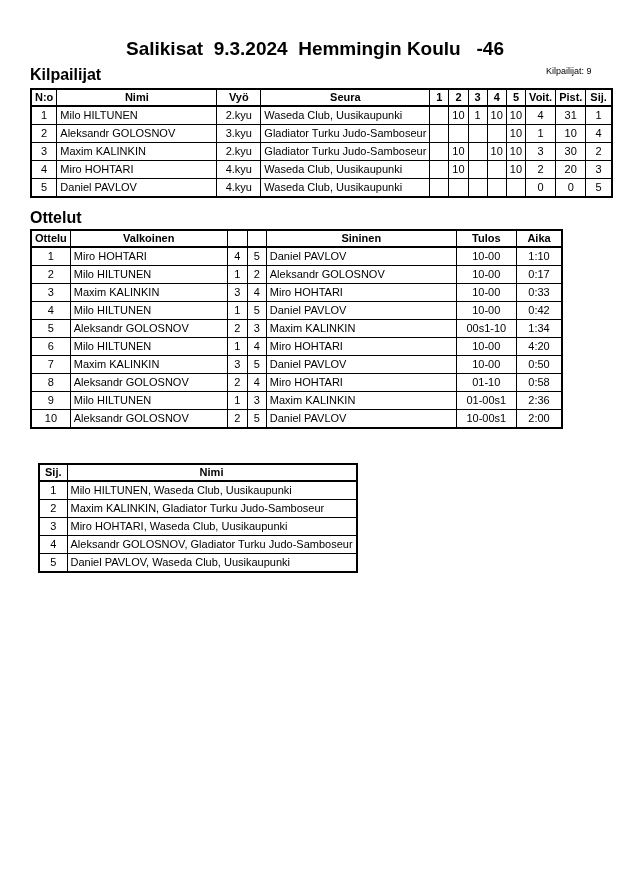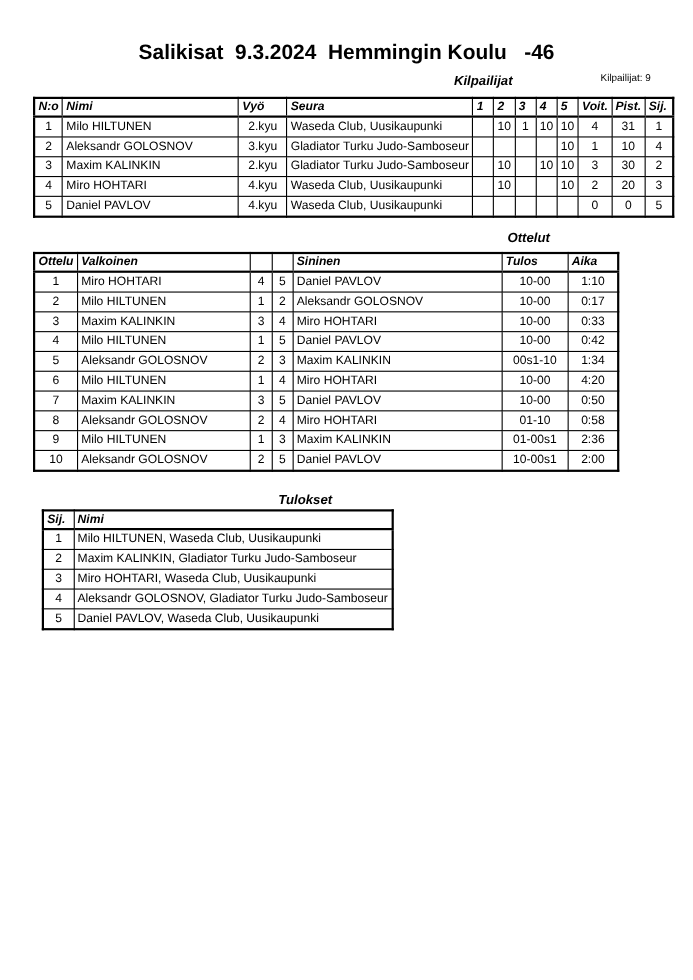--- a/index.html
+++ b/index.html
@@ -25,25 +25,24 @@
   }
   .count-label {
     position: absolute;
     top: 66px;
     left: 546px;
     font-size: 9px;
     white-space: nowrap;
   }
   .section-title {
     position: absolute;
-    font-size: 12px;
+    font-size: 16px;
     font-weight: bold;
-    text-align: right;
+    text-align: left;
     white-space: nowrap;
-    font-style: italic;
   }
   #sec1-title { top: 66px;  left: 30px; width: 436px; }
   #sec2-title { top: 209px; left: 30px; width: 470px; }
   #sec3-title { top: 447px; left: 38px; width: 264px; }
 
   table {
     position: absolute;
     border-collapse: collapse;
     table-layout: fixed;
     font-size: 11px;
@@ -52,21 +51,21 @@
   #table1 { top: 88px;  left: 30px; }
   #table2 { top: 229px; left: 30px; padding-left: 16px; }
   #table3 { top: 463px; left: 38px; }
 
   th, td {
     border: 1px solid #000;
     padding: 0 3px;
     white-space: nowrap;
     overflow: visible;
   }
-  th { height: 15px; line-height: 15px; font-weight: bold; text-align: left; border-bottom: 2px solid #000; font-style: italic; }
+  th { height: 15px; line-height: 15px; font-weight: bold; text-align: center; border-bottom: 2px solid #000; }
   td { height: 17px; line-height: 17px; }
   .tc { text-align: center; }
   .tl { text-align: left; }
   .ovf { position: relative; z-index: 2; white-space: nowrap; }
 </style>
 </head>
 <body>
 
 <div class="page">
 
@@ -290,21 +289,20 @@
         <td class="tl">Aleksandr GOLOSNOV</td>
         <td class="tc">2</td>
         <td class="tc">5</td>
         <td class="tl">Daniel PAVLOV</td>
         <td class="tc">10-00s1</td>
         <td class="tc">2:00</td>
       </tr>
     </tbody>
   </table>
 
-  <div class="section-title" id="sec3-title">Tulokset</div>
 
   <table id="table3">
     <colgroup>
       <col style="width:28px">
         <col style="width:249px">
     </colgroup>
     <thead>
       <tr>
         <th>Sij.</th>
         <th>Nimi</th>

